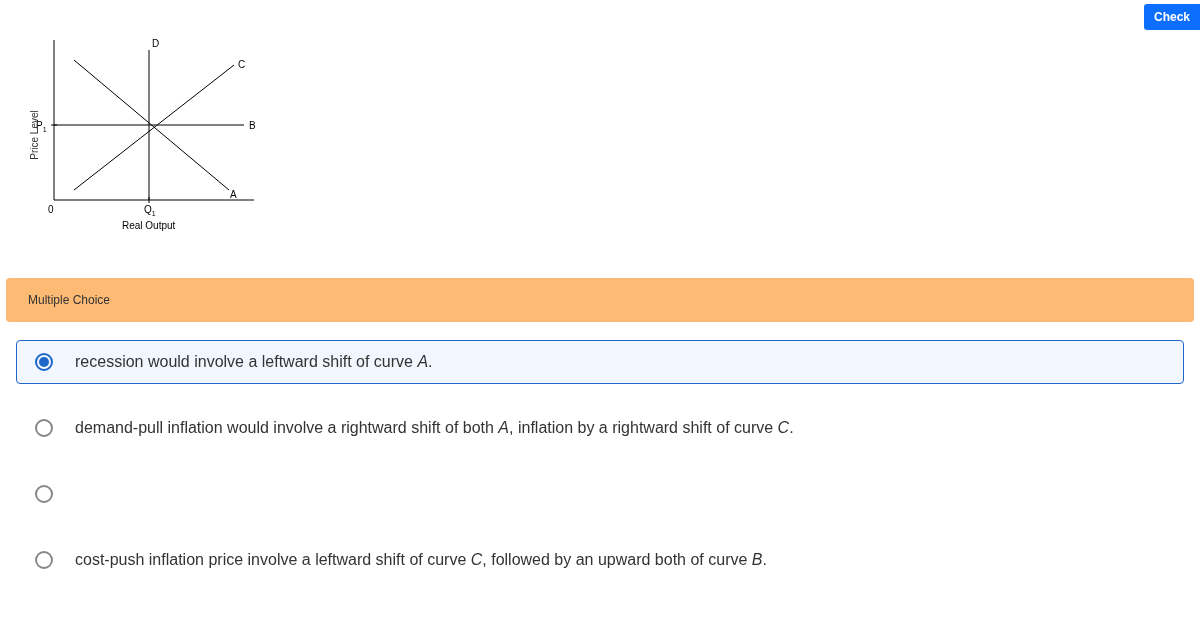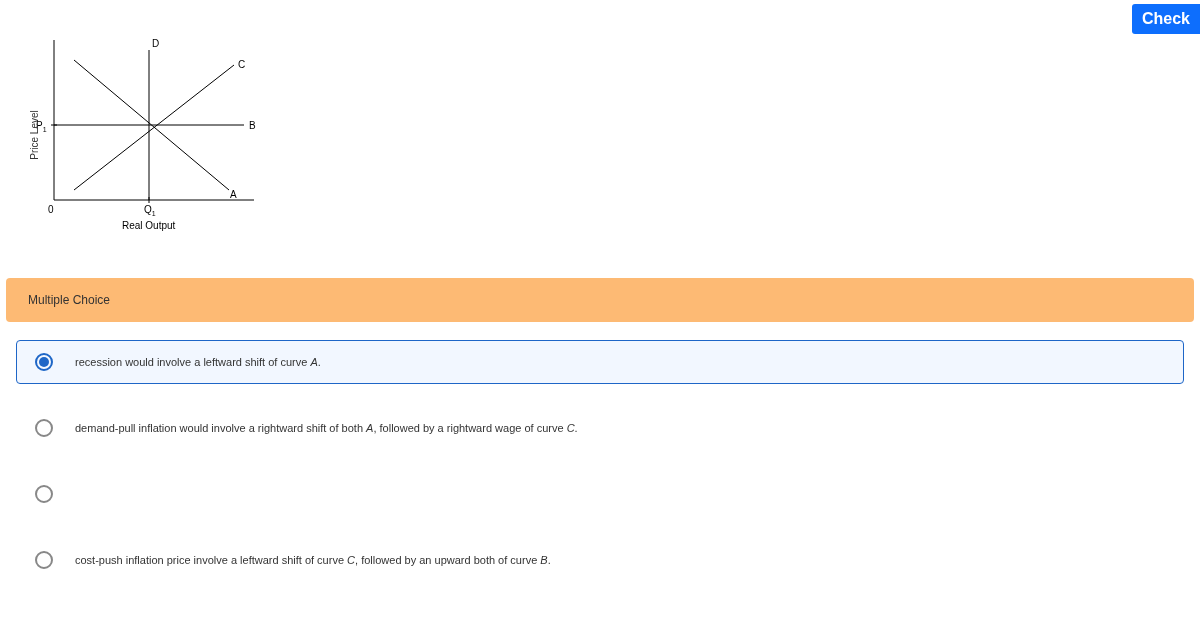--- a/index.html
+++ b/index.html
@@ -12,21 +12,21 @@
     height: 635px;
     position: relative;
     overflow: hidden;
   }
   .check-btn {
     position: absolute;
     top: 4px;
     right: 0;
     background: #0d6efd;
     color: #fff;
-    font-size: 16px;
+    font-size: 12px;
     font-weight: 600;
     padding: 6px 10px;
     border-radius: 3px 0 0 3px;
     cursor: pointer;
     border: none;
   }
   .content {
     padding: 20px 6px 0 6px;
   }
   .diagram-wrap {
@@ -65,21 +65,21 @@
     padding: 18px 10px 0 10px;
   }
   .option {
     display: flex;
     align-items: center;
     gap: 22px;
     border: 1px solid transparent;
     border-radius: 4px;
     padding: 12px 18px;
     margin-bottom: 22px;
-    font-size: 11px;
+    font-size: 16px;
     color: #333;
     cursor: pointer;
   }
   .option.selected {
     border: 1px solid #1e66c7;
     background: #f2f7ff;
   }
   .radio {
     width: 18px;
     height: 18px;
@@ -148,21 +148,21 @@
     <div class="options">
       <div class="option selected">
         <span class="radio"></span>
         <span>
           <span>recession would involve a leftward shift of curve </span><em class="i">A</em><span>.</span>
         </span>
       </div>
       <div class="option">
         <span class="radio"></span>
         <span>
-          <span>demand-pull inflation would involve a rightward shift of both </span><em class="i">A</em><span>, followed by a rightward wage of curve </span><em class="i">C</em><span>.</span>
+          <span>demand-pull inflation would involve a rightward shift of both </span><em class="i">A</em><span>, inflation by a rightward shift of curve </span><em class="i">C</em><span>.</span>
         </span>
       </div>
       <div class="option">
         <span class="radio"></span>
       </div>
       <div class="option">
         <span class="radio"></span>
         <span>
           <span>cost-push inflation price involve a leftward shift of curve </span><em class="i">C</em><span>, followed by an upward both of curve </span><em class="i">B</em><span>.</span>
         </span>

